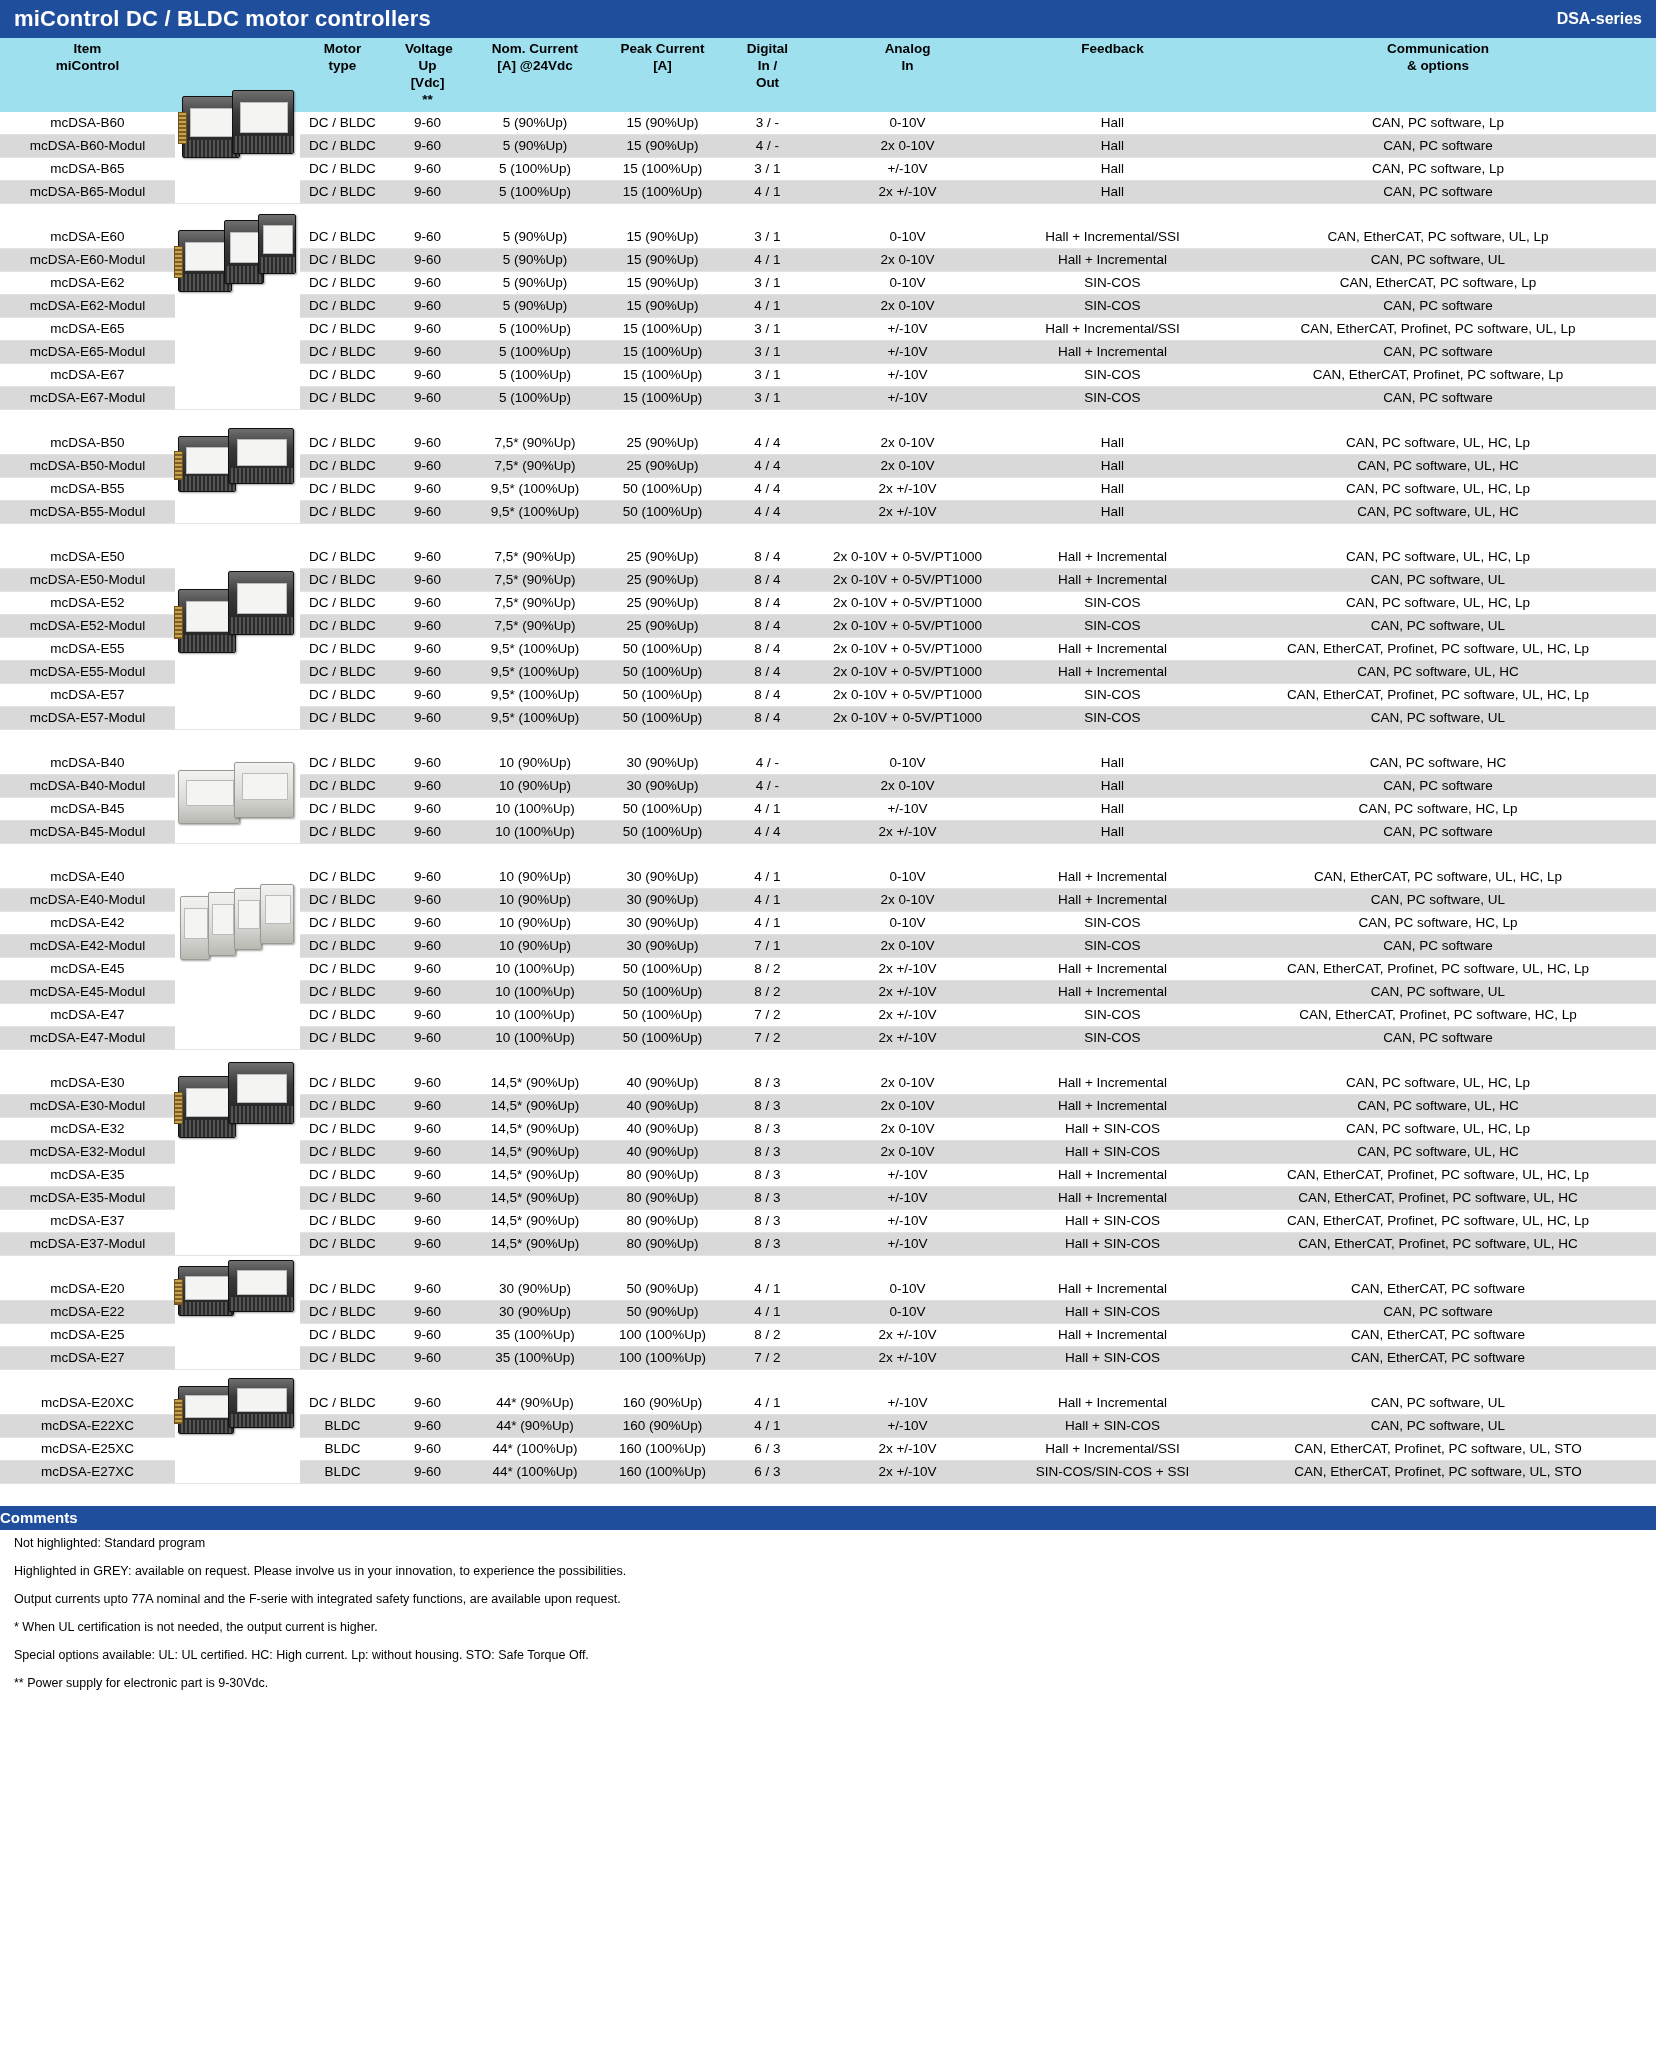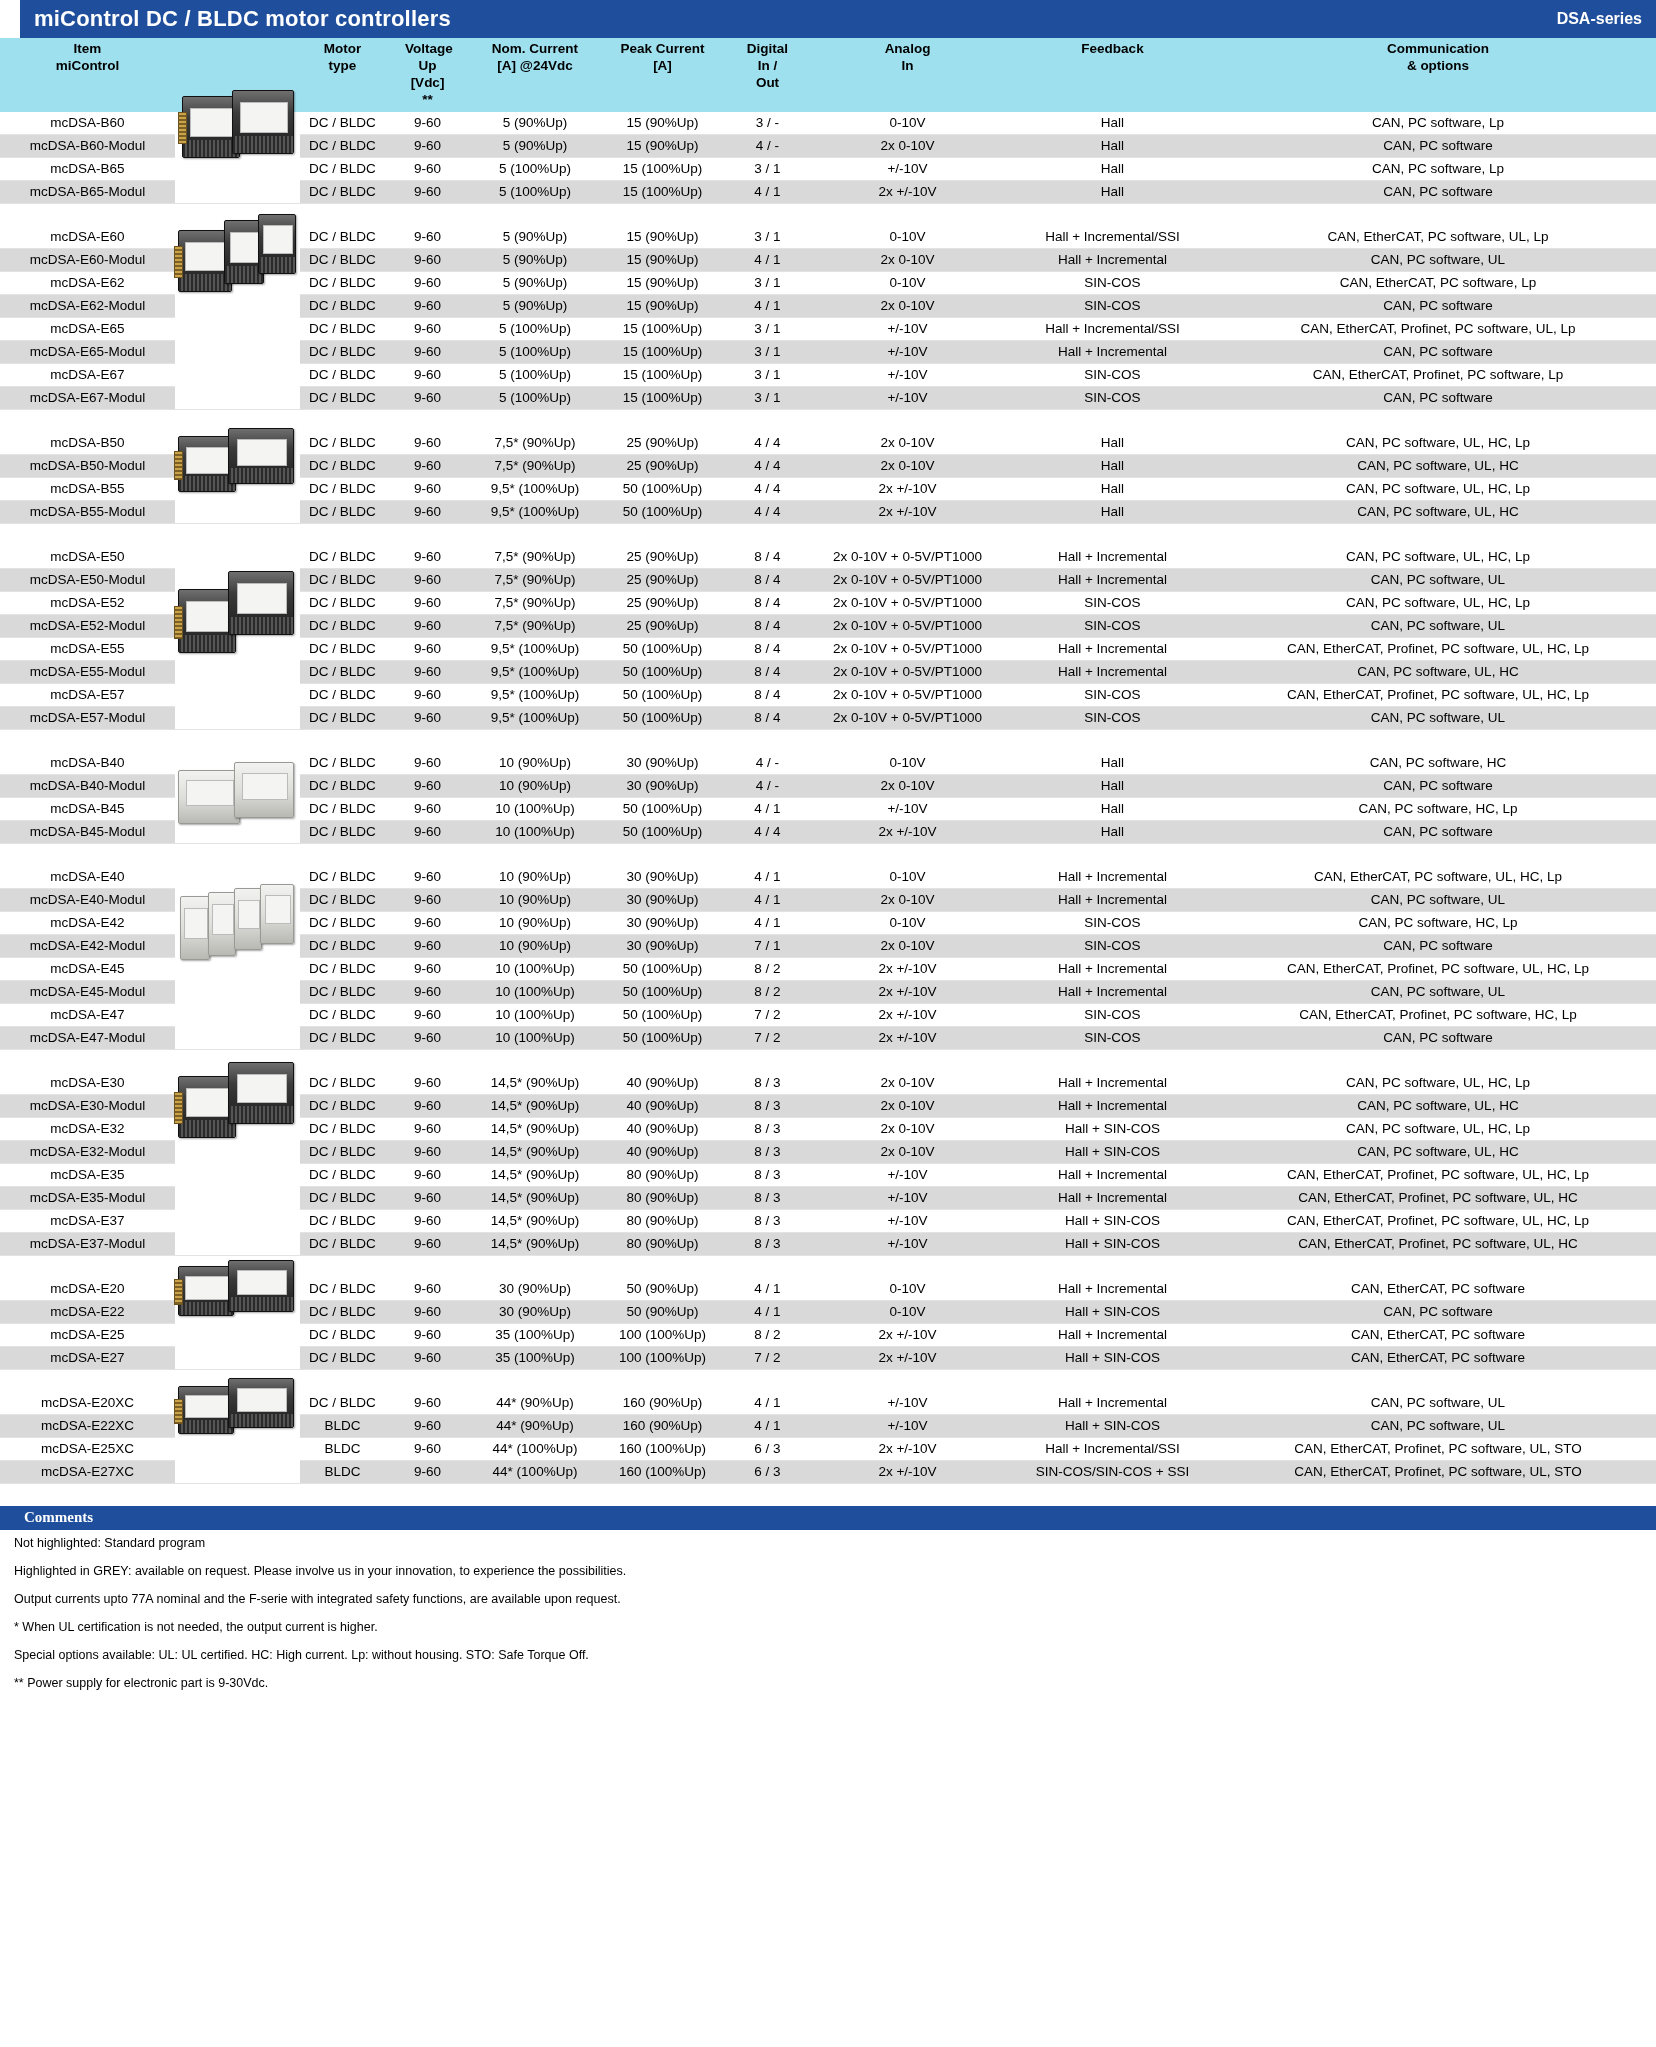--- a/index.html
+++ b/index.html
@@ -20,21 +20,20 @@
   
   .titlebar {
     background: #1f4e9c;
     color: #ffffff;
     height: 38px;
     display: flex;
     align-items: center;
     justify-content: space-between;
     padding: 0 14px;
     box-sizing: border-box;
-    margin-left: 20px;
   }
   .titlebar .t-left {
     font-size: 22px;
     font-weight: bold;
     letter-spacing: .2px;
   }
   .titlebar .t-right {
     font-size: 16px;
     font-weight: bold;
   }
@@ -122,24 +121,23 @@
     background: repeating-linear-gradient(180deg,#caa24a 0 2px,#7d6124 2px 4px);
     border: 1px solid #6a5320;
   }
 
   
   .comments-head {
     background: #1f4e9c;
     color: #ffffff;
     font-size: 15px;
     font-weight: bold;
-    padding: 3px 24px;
+    padding: 3px 0;
     height: 24px;
     box-sizing: border-box;
-    font-family: Liberation Serif, serif;
   }
   .comments-body {
     padding: 6px 4px 10px 4px;
     background: #ffffff;
   }
   .comments-body p {
     margin: 0 0 14px 10px;
     font-size: 12.5px;
   }
 </style>

